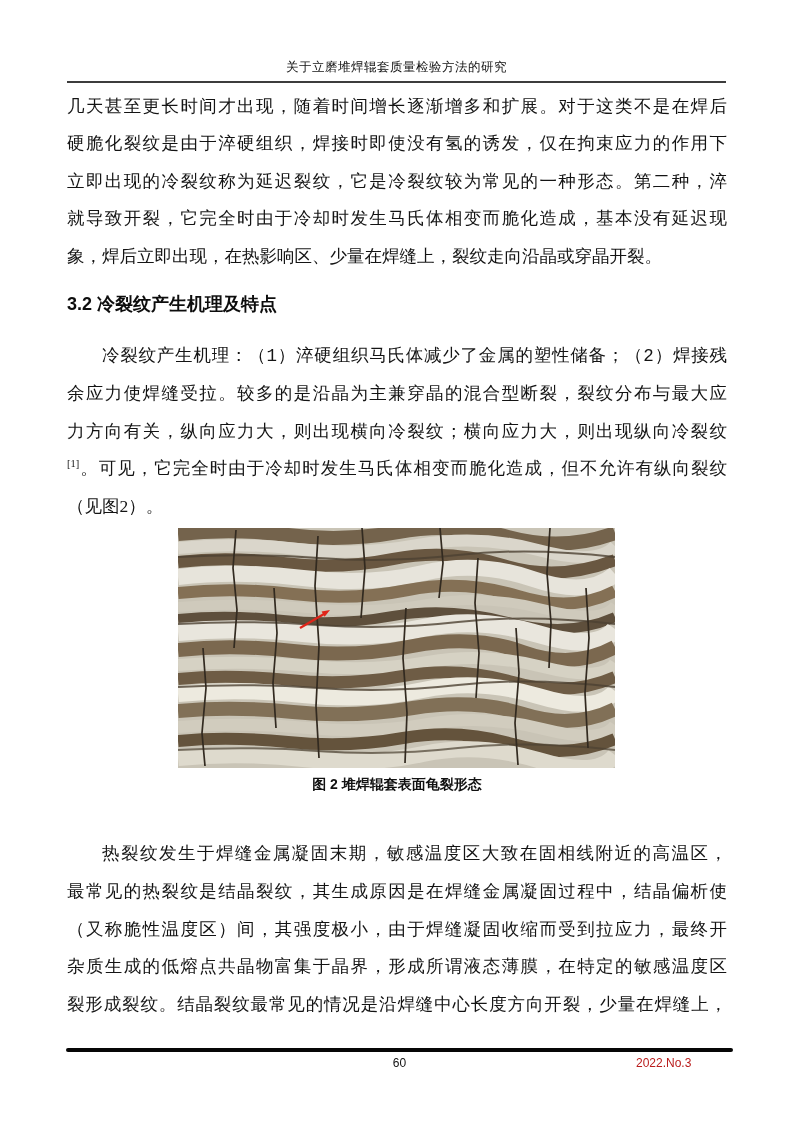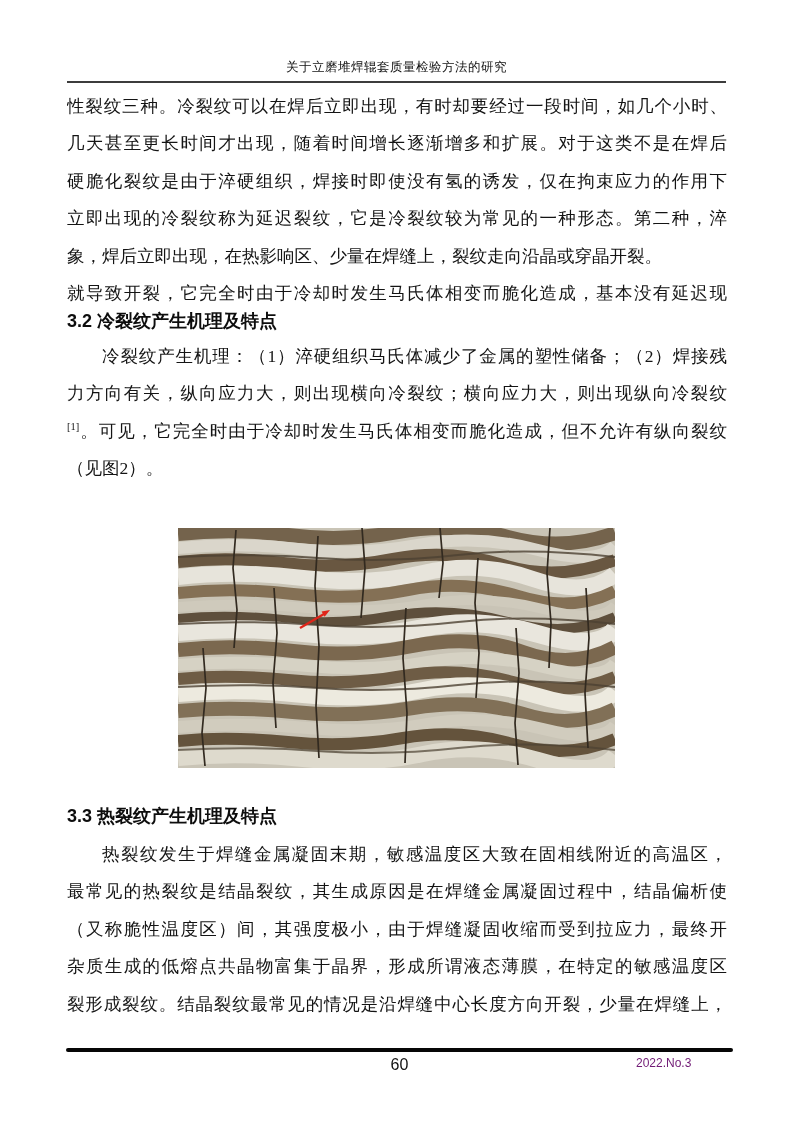--- a/index.html
+++ b/index.html
@@ -13,64 +13,64 @@
   }
   .header-rule{
     position:absolute;top:81px;left:67px;width:659px;height:2px;background:#3c3c3c;
   }
   .tcol{position:absolute;left:67px;width:660px;font-size:17.5px;}
   .ln{
     height:37.4px;line-height:37.4px;text-align:justify;text-align-last:justify;
     overflow:hidden;
   }
   .ln-left{text-align:left;text-align-last:left;}
-  .indent{text-indent:2em;}
+  .indent{text-indent:2em;font-family:Liberation Mono, monospace;}
   .ln sup{font-size:10.5px;vertical-align:super;line-height:0;}
   .sec-heading{
     position:absolute;left:67px;width:660px;height:33px;line-height:33px;
     font-family:"Liberation Sans","DejaVu Sans",sans-serif;font-weight:bold;
     font-size:18px;color:#0d0d0d;text-align:left;
   }
   .figure-wrap{position:absolute;left:178px;top:528px;width:437px;height:240px;}
   .figure-caption{
     position:absolute;top:772px;left:67px;width:660px;height:24px;line-height:24px;
     text-align:center;font-family:"Liberation Sans","DejaVu Sans",sans-serif;
     font-weight:bold;font-size:14px;color:#111;
   }
   .footer-rule{position:absolute;top:1048px;left:66px;width:667px;height:4px;background:#060606;border-radius:2px;}
   .footer-page{
     position:absolute;top:1056px;left:66px;width:667px;text-align:center;
-    font-family:"Liberation Sans","DejaVu Sans",sans-serif;font-size:16px;color:#111;
+    font-family:"Liberation Sans","DejaVu Sans",sans-serif;font-size:12px;color:#111;
   }
   .footer-issue{
     position:absolute;top:1056px;left:636px;
-    font-family:"Liberation Sans","DejaVu Sans",sans-serif;font-size:12px;color:#701a75;
+    font-family:"Liberation Sans","DejaVu Sans",sans-serif;font-size:12px;color:#b91c1c;
   }
 </style>
 </head>
 <body>
 
 <div class="page">
 
   <div class="header-title">关于立磨堆焊辊套质量检验方法的研究</div>
   <div class="header-rule"></div>
 
   <div class="tcol" style="top:88px;">
-    <div class="ln">性裂纹三种。冷裂纹可以在焊后立即出现，有时却要经过一段时间，如几个小时、</div>
     <div class="ln">几天甚至更长时间才出现，随着时间增长逐渐增多和扩展。对于这类不是在焊后</div>
     <div class="ln">硬脆化裂纹是由于淬硬组织，焊接时即使没有氢的诱发，仅在拘束应力的作用下</div>
     <div class="ln">立即出现的冷裂纹称为延迟裂纹，它是冷裂纹较为常见的一种形态。第二种，淬</div>
+    <div class="ln">就导致开裂，它完全时由于冷却时发生马氏体相变而脆化造成，基本没有延迟现</div>
     <div class="ln ln-left">象，焊后立即出现，在热影响区、少量在焊缝上，裂纹走向沿晶或穿晶开裂。</div>
-    <div class="ln">就导致开裂，它完全时由于冷却时发生马氏体相变而脆化造成，基本没有延迟现</div>
   </div>
 
-  <div class="sec-heading" style="top:305px;">3.2 冷裂纹产生机理及特点</div>
+  <div class="sec-heading" style="top:288px;">3.2 冷裂纹产生机理及特点</div>
 
   <div class="tcol" style="top:338px;">
     <div class="ln indent">冷裂纹产生机理：（1）淬硬组织马氏体减少了金属的塑性储备；（2）焊接残</div>
+    <div class="ln">余应力使焊缝受拉。较多的是沿晶为主兼穿晶的混合型断裂，裂纹分布与最大应</div>
     <div class="ln">力方向有关，纵向应力大，则出现横向冷裂纹；横向应力大，则出现纵向冷裂纹</div>
     <div class="ln"><sup>[1]</sup><span>。可见，它完全时由于冷却时发生马氏体相变而脆化造成，但不允许有纵向裂纹</span></div>
     <div class="ln ln-left">（见图2）。</div>
   </div>
 
   <div class="figure-wrap">
     <svg width="437" height="240" viewBox="0 0 437 240">
       <rect width="437" height="240" fill="#c9c4b6"></rect>
 
       <path d="M0,6 Q55,0 110,7 T220,4 T330,9 T437,5" stroke="#74634c" stroke-width="14" fill="none"></path>
@@ -109,22 +109,22 @@
         <path d="M25,120 l3,40 l-4,45 l3,33"></path>
       </g>
 
       <g>
         <line x1="122" y1="100" x2="146" y2="86" stroke-width="2.2" stroke="#e0251a"></line>
         <polygon points="152,82 146.6,88.7 143.6,83.5" fill="#e0251a"></polygon>
       </g>
     </svg>
   </div>
 
+  <div class="figure-caption">图 2 堆焊辊套表面龟裂形态</div>
 
-  <div class="sec-heading" style="top:800px;">3.3 热裂纹产生机理及特点</div>
 
   <div class="tcol" style="top:836px;">
     <div class="ln indent">热裂纹发生于焊缝金属凝固末期，敏感温度区大致在固相线附近的高温区，</div>
     <div class="ln">最常见的热裂纹是结晶裂纹，其生成原因是在焊缝金属凝固过程中，结晶偏析使</div>
     <div class="ln">（又称脆性温度区）间，其强度极小，由于焊缝凝固收缩而受到拉应力，最终开</div>
     <div class="ln">杂质生成的低熔点共晶物富集于晶界，形成所谓液态薄膜，在特定的敏感温度区</div>
     <div class="ln">裂形成裂纹。结晶裂纹最常见的情况是沿焊缝中心长度方向开裂，少量在焊缝上，</div>
   </div>
 
   <div class="footer-rule"></div>

